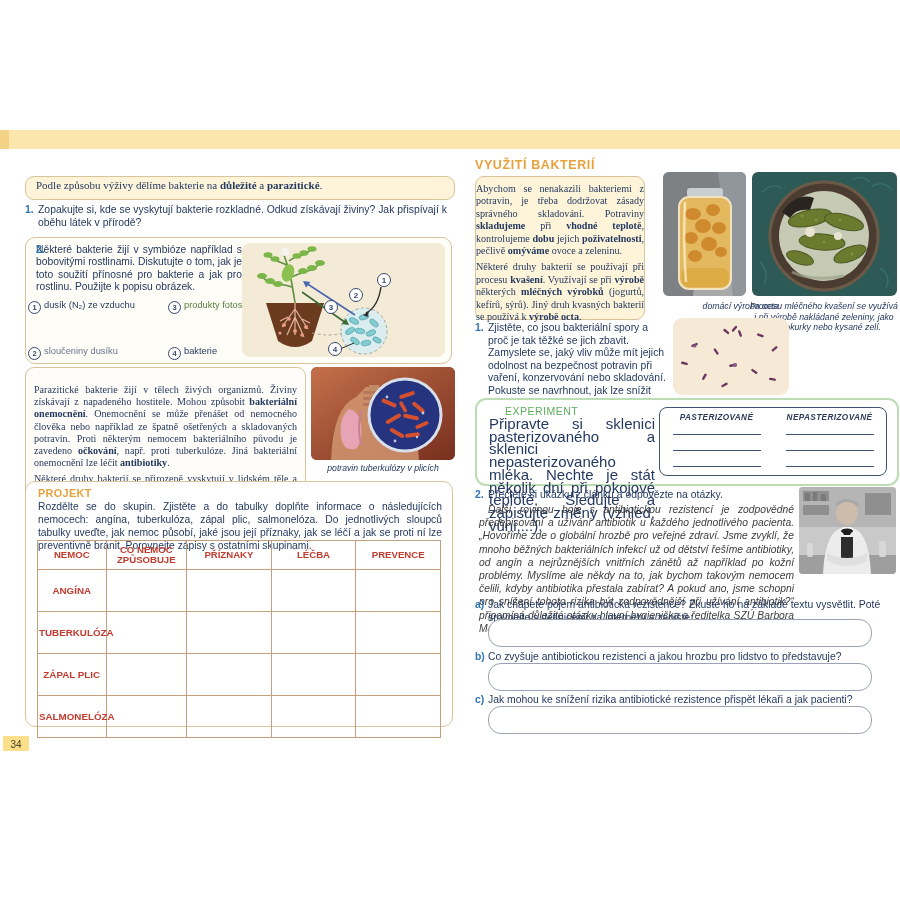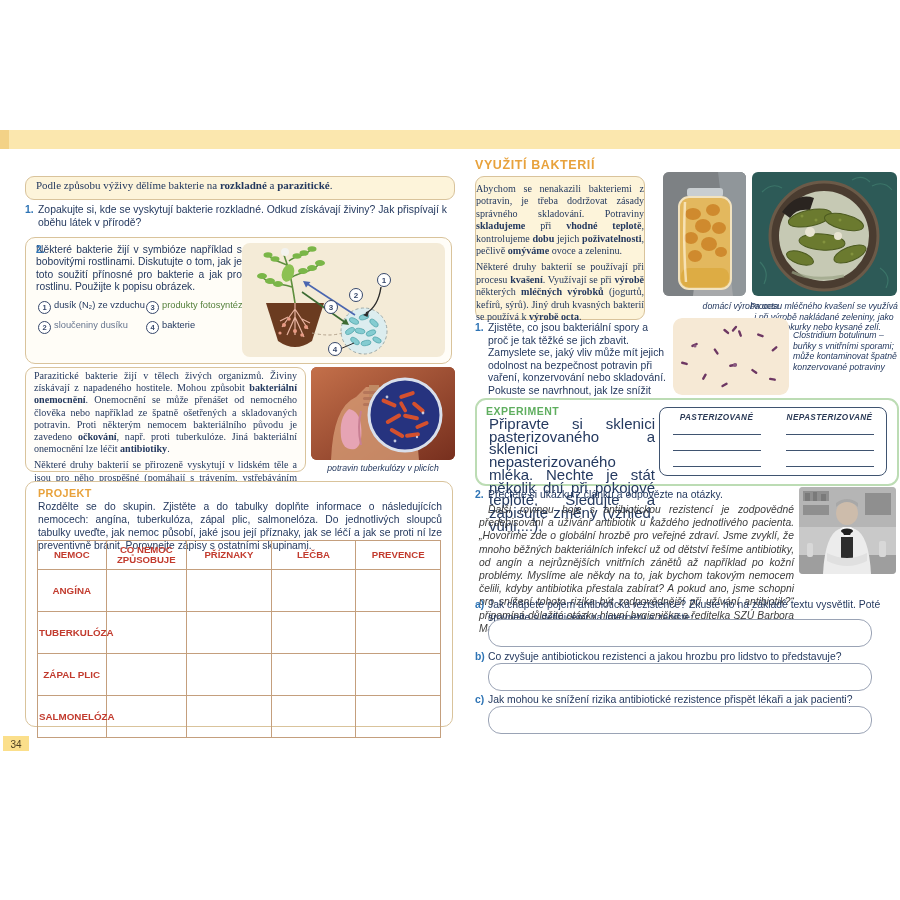--- a/index.html
+++ b/index.html
@@ -22,34 +22,34 @@
   .q{position:absolute;font-size:10.4px;line-height:12.6px;}
   .q .qtxt{display:block;padding-left:13px;}
   .qnum{position:absolute;left:0;top:0;color:var(--blue-num);font-weight:bold;}
   .q1L{left:25px;top:204px;width:432px;}
   .q1R{left:475px;top:322px;width:196px;}
   .q2R{left:475px;top:489px;width:420px;}
 
   .box2{position:absolute;left:25px;top:237px;width:425px;height:125px;background:#fffdf7;
         border:1.4px solid var(--tan-border);border-radius:10px;}
   .box2text{position:absolute;left:10px;top:6px;width:206px;font-size:10.3px;line-height:12.4px;text-align:justify;}
-  .legend{position:absolute;left:12px;top:62px;width:210px;display:grid;
-          grid-template-columns:108px 102px;grid-row-gap:6px;font-size:9.3px;}
+  .legend{position:absolute;left:2px;top:62px;width:210px;display:grid;
+          grid-template-columns:108px 102px;grid-row-gap:6px;font-size:9.3px;gap:32px;}
   .lgitem{white-space:nowrap;}
   .lgnum{display:inline-block;width:11px;height:11px;border:1px solid #37486b;border-radius:50%;
          font-size:7.5px;line-height:11px;text-align:center;color:#37486b;background:#fff;
          margin-right:3px;font-weight:bold;vertical-align:-2px;}
   .lgl-1,.lgl-4{color:var(--navy);}
   .lgl-2{color:#66758f;}
   .lgl-3{color:var(--legend-green);}
   .diagram{position:absolute;left:216px;top:5px;width:203px;height:114px;background:#f4ebd7;
            border-radius:8px;overflow:hidden;}
 
   .parabox{position:absolute;left:25px;top:367px;width:263px;height:99px;background:#fffdf9;
-           border:1.4px solid var(--tan-border);border-radius:9px;padding:2px 8px;
+           border:1.4px solid var(--tan-border);border-radius:9px;padding:16px 8px;
            font-family:"Liberation Serif",serif;font-size:10.1px;line-height:12.2px;text-align:justify;}
   .parabox p{margin:0 0 4px 0;}
 
   .fig{position:absolute;border-radius:6px;overflow:hidden;}
   .figTB{left:311px;top:367px;width:144px;height:93px;}
   .figJar{left:663px;top:172px;width:83px;height:124px;}
   .figPick{left:752px;top:172px;width:145px;height:124px;}
   .figSpore{left:673px;top:318px;width:116px;height:77px;border-radius:9px;}
   .figFlem{left:799px;top:487px;width:97px;height:87px;border-radius:4px;}
 
@@ -66,21 +66,21 @@
            letter-spacing:0.4px;color:var(--accent-orange);}
   .pj-text{position:absolute;left:12px;top:18px;width:404px;font-size:10.3px;line-height:13px;text-align:justify;}
   .pj-table{position:absolute;left:11px;top:58px;width:404px;border-collapse:collapse;table-layout:fixed;}
   .pj-table th,.pj-table td{border:1.4px solid #c49f7d;text-align:center;}
   .pj-table th{height:26px;font-size:9.6px;color:var(--red-table);font-weight:bold;line-height:10.5px;}
   .pj-table td{height:39px;}
   .pj-table td.rowlabel{color:var(--red-table);font-weight:bold;font-size:9.8px;text-align:center;}
 
   .expbox{position:absolute;left:475px;top:398px;width:420px;height:84px;background:#fff;
           border:2px solid var(--green-exp-border);border-radius:11px;}
-  .exp-head{position:absolute;left:9px;top:5px;font-size:10.5px;font-weight:bold;
+  .exp-head{position:absolute;left:28px;top:5px;font-size:10.5px;font-weight:normal;
             letter-spacing:0.5px;color:var(--green-exp);text-align:center;}
   .exp-text{position:absolute;left:12px;top:18px;width:166px;font-size:15px;line-height:12.7px;text-align:justify;}
   .exp-inner{position:absolute;left:182px;top:7px;width:226px;height:67px;
              border:1.5px solid #3f5370;border-radius:8px;}
   .exp-col-h{position:absolute;top:5px;width:113px;text-align:center;font-size:8.2px;font-weight:bold;
              font-style:italic;color:#2c3b57;letter-spacing:0.4px;}
   .exp-line{position:absolute;width:88px;height:0;border-bottom:1.3px solid #3f5370;}
 
   .quote{position:absolute;left:479px;top:503px;width:315px;font-style:italic;font-size:10.3px;
          line-height:13.2px;color:#3c3c3c;text-align:justify;text-indent:9px;}
@@ -99,21 +99,21 @@
 </style>
 </head>
 <body>
 
 <div class="canvas">
   <div class="band"></div>
   <div class="band-accent"></div>
 
 
   <div class="introbox introbox-left">
-    <span><span>Podle způsobu výživy dělíme bakterie na </span><span style="font-weight: bold;">rozkladné</span><span> a </span><span style="font-weight: bold;">parazitické</span><span>.</span></span>
+    <span><span>Podle způsobu výživy dělíme bakterie na </span><span style="font-weight: bold;">důležité</span><span> a </span><span style="font-weight: bold;">parazitické</span><span>.</span></span>
   </div>
 
   <div class="q q1L">
     <span class="qnum">1.</span>
     <span class="qtxt">Zopakujte si, kde se vyskytují bakterie rozkladné. Odkud získávají živiny? Jak přispívají k oběhu látek v přírodě?</span>
   </div>
 
   <div class="box2">
     <div class="box2text" style="position:absolute;">
       <span class="qnum">2.</span>
@@ -390,21 +390,20 @@
         <rect x="56" y="46" width="8" height="2.6" rx="1.3" transform="rotate(-10 60 47)"></rect>
         <rect x="78" y="52" width="7" height="2.4" rx="1.2" transform="rotate(35 81 53)"></rect>
         <rect x="28" y="58" width="7" height="2.4" rx="1.2" transform="rotate(-60 31 59)"></rect>
         <rect x="96" y="60" width="7" height="2.4" rx="1.2" transform="rotate(10 99 61)"></rect>
         <rect x="48" y="66" width="7" height="2.4" rx="1.2" transform="rotate(-30 51 67)"></rect>
       </g>
       <circle cx="62" cy="47" r="2" fill="#8a5a80"></circle>
         <circle cx="22" cy="28" r="1.5" fill="#8a5a80"></circle>
     </svg>
   </div>
-  <div class="cap capSpore">Clostridium botulinum – buňky s vnitřními sporami; může kontaminovat špatně konzervované potraviny</div>
 
   <div class="expbox">
     <div class="exp-head">EXPERIMENT</div>
     <div class="exp-text">Připravte si sklenici pasterizovaného a sklenici nepasterizovaného mléka. Nechte je stát několik dní při pokojové teplotě. Sledujte a zapisujte změny (vzhled, vůni,...).</div>
     <div class="exp-inner">
       <div class="exp-col-h" style="left:0;">PASTERIZOVANÉ</div>
       <div class="exp-col-h" style="left:113px;">NEPASTERIZOVANÉ</div>
       <div class="exp-line" style="left:13px;top:26px;"></div>
       <div class="exp-line" style="left:13px;top:42px;"></div>
       <div class="exp-line" style="left:13px;top:58px;"></div>

